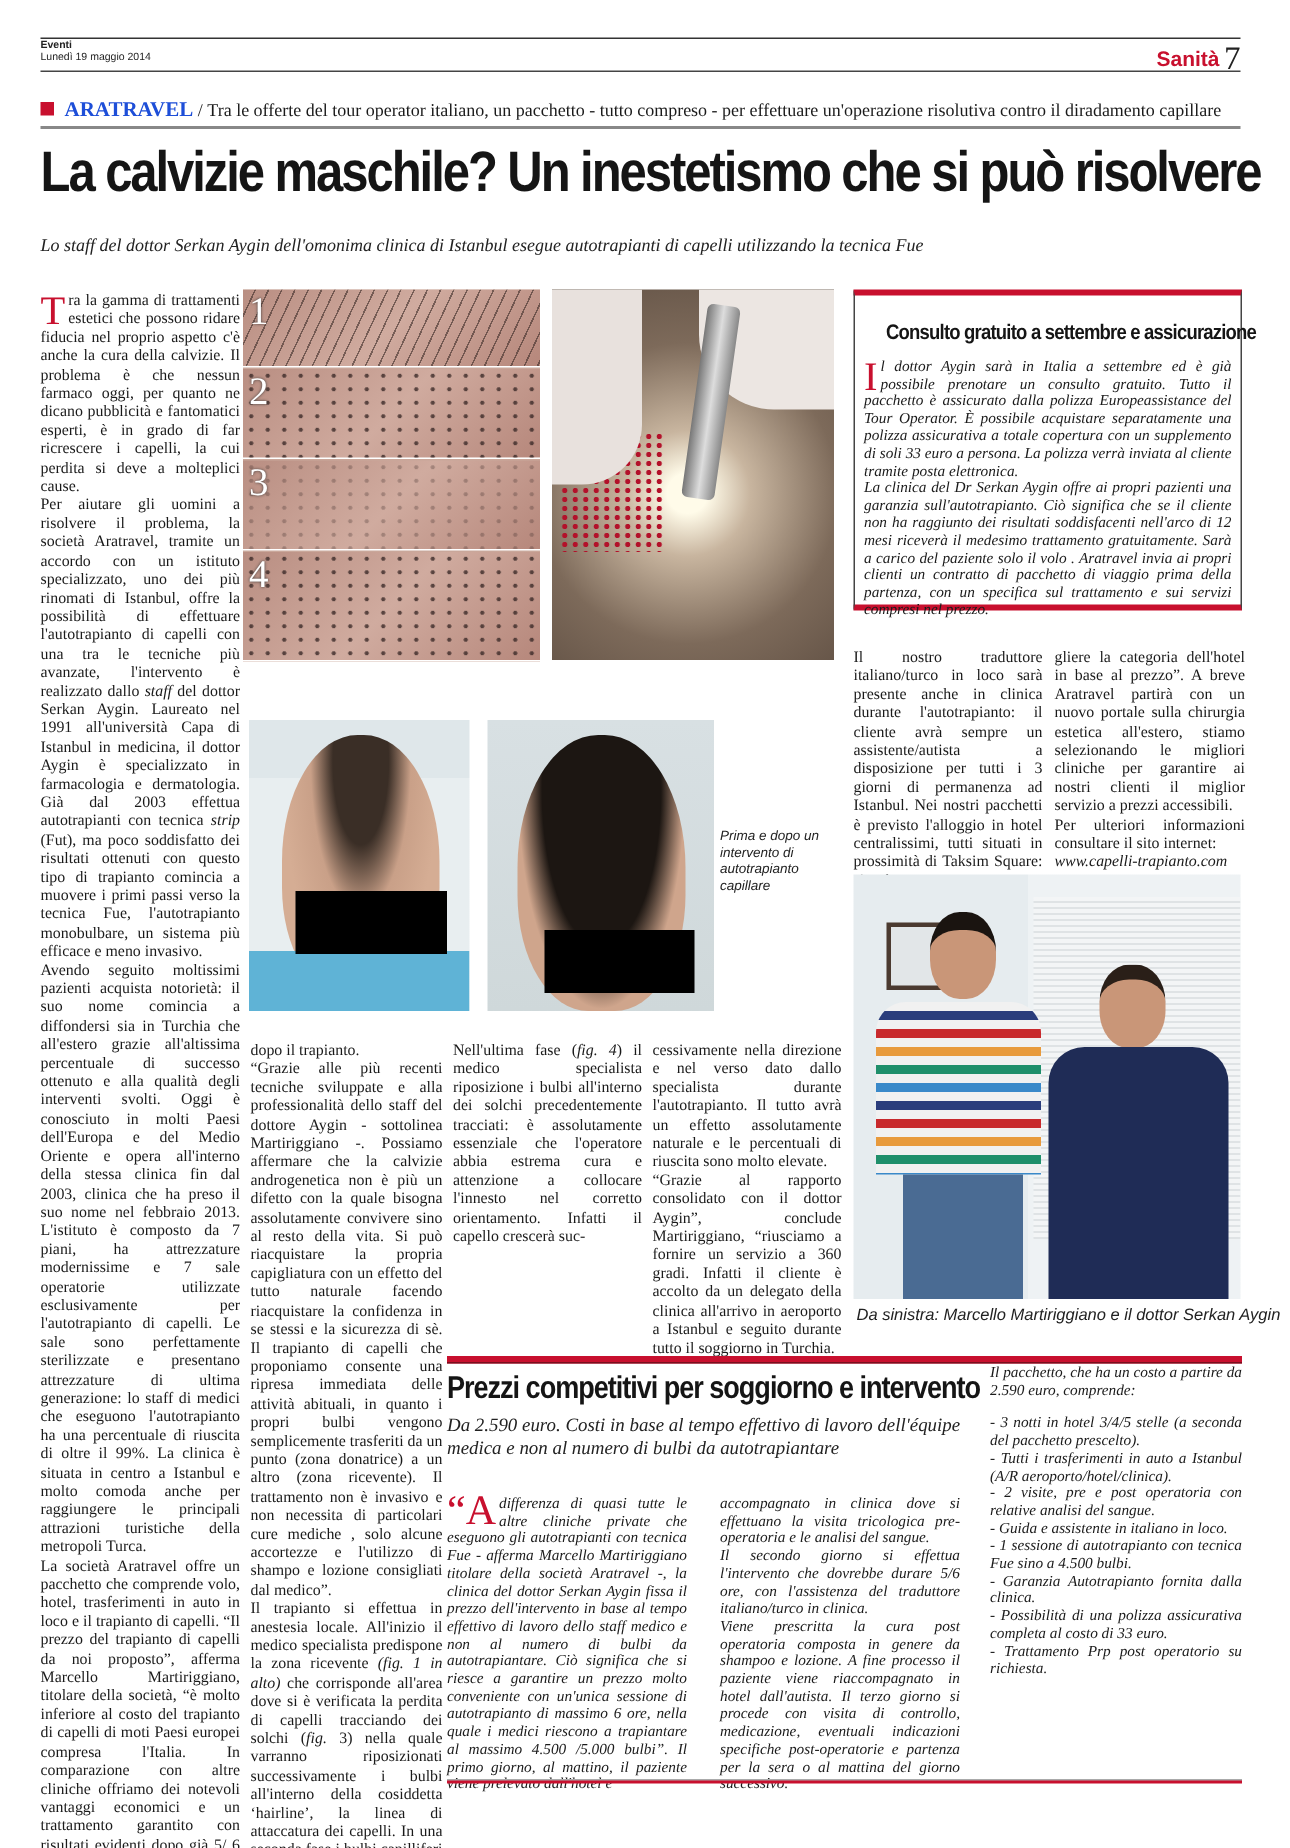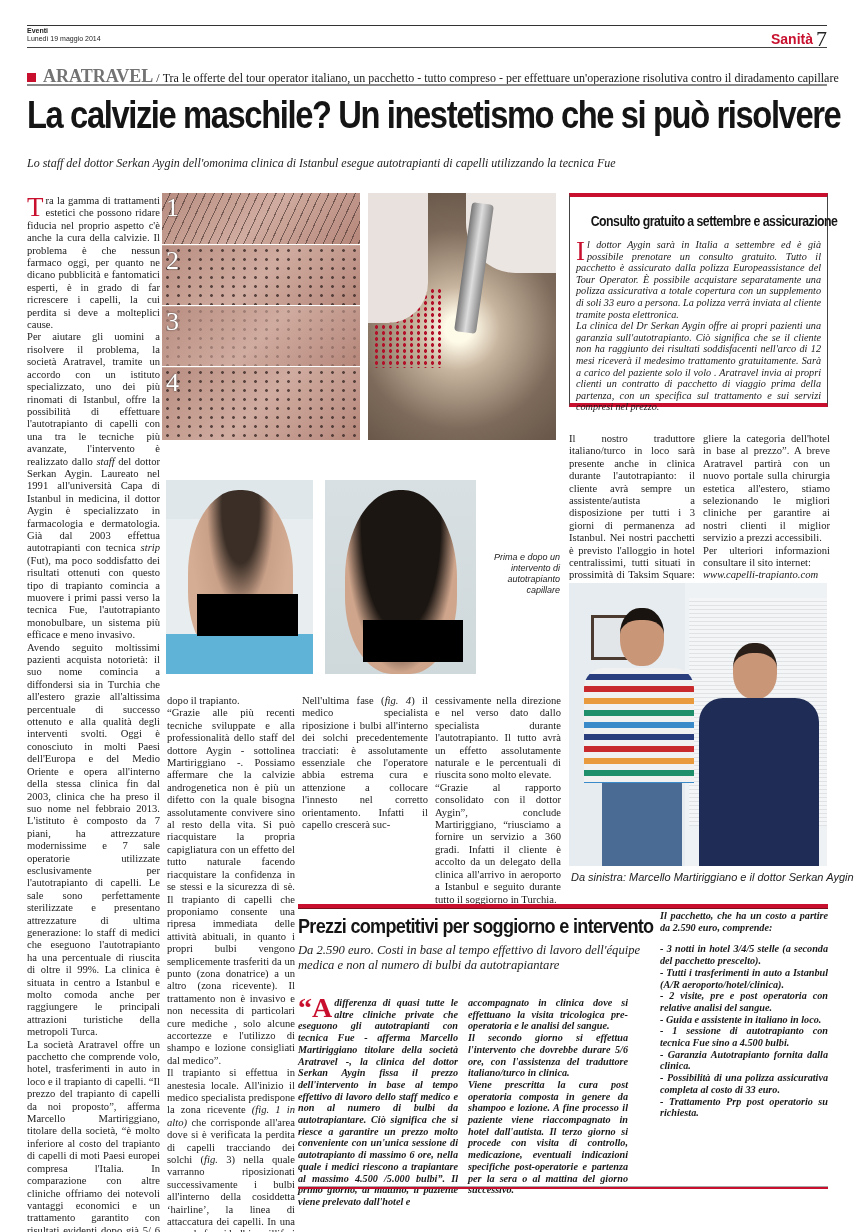--- a/index.html
+++ b/index.html
@@ -11,21 +11,21 @@
   .topline { left: 27px; top: 25px; width: 800px; height: 1px; background: #333; }
   .hdr-left { left: 27px; top: 27px; font-family: "Liberation Sans", sans-serif; font-size: 7px; line-height: 8px; color: #222; }
   .hdr-left .sect { font-weight: bold; }
   .hdr-right { right: 33px; top: 26px; font-family: "Liberation Sans", sans-serif; color: #c8102e; font-weight: bold; font-size: 14px; }
   .hdr-right .pnum { font-family: "Liberation Serif", serif; color: #222; font-weight: normal; font-size: 22px; margin-left: 3px; vertical-align: -2px; }
   .hdr-rule { left: 27px; top: 47px; width: 800px; height: 1px; background: #444; }
 
   
   .kicker { left: 27px; top: 66px; font-size: 12px; white-space: nowrap; }
   .kicker .sq { display: inline-block; width: 9px; height: 9px; background: #c8102e; margin-right: 7px; vertical-align: 0px; }
-  .kicker .brand { color: #737373; font-weight: bold; font-size: 18px; }
+  .kicker .brand { color: #1d4ed8; font-weight: bold; font-size: 14px; }
   .kicker .slash { margin: 0 3px; }
   .kicker-rule { left: 27px; top: 84px; width: 800px; height: 2px; background: #888; }
 
   
   .headline { left: 27px; top: 94px; width: 800px; font-family: "Liberation Sans", sans-serif; font-weight: bold; font-size: 38px; letter-spacing: -1.6px; transform: scaleX(0.86); transform-origin: left top; white-space: nowrap; color: #151515; }
   .subhead { left: 27px; top: 156px; font-style: italic; font-size: 12px; white-space: nowrap; color: #222; }
 
   
   .col { font-size: 10.6px; line-height: 12.4px; text-align: justify; hyphens: auto; color: #1a1a1a; }
   .col p { margin: 0; }
@@ -77,23 +77,23 @@
   
   .box { left: 569px; top: 193px; width: 259px; height: 214px; border: 1px solid #444; border-top: 4px solid #c8102e; border-bottom: 4px solid #c8102e; padding: 0 6px; }
   .box-title { margin-top: 16px; text-align: center; font-family: "Liberation Sans", sans-serif; font-weight: bold; font-size: 14px; letter-spacing: -0.6px; transform: scaleX(0.88); white-space: nowrap; color: #151515; }
   .box-body { margin-top: 10px; font-style: italic; font-size: 10.2px; line-height: 11.6px; text-align: justify; }
   .box-body .dc { float:left; color:#c8102e; font-size: 27px; line-height: 22px; margin: 1px 2px 0 0; font-style: normal; }
 
   
   .rule-red { left: 298px; top: 904px; width: 530px; height: 5px; background: #c8102e; border-bottom: 1px solid #7a0f1e; }
   .b-title { left: 298px; top: 914px; font-family: "Liberation Sans", sans-serif; font-weight: bold; font-size: 21px; letter-spacing: -0.8px; transform: scaleX(0.86); transform-origin: left top; white-space: nowrap; color: #151515; }
   .b-sub { left: 298px; top: 943px; width: 360px; font-style: italic; font-size: 12.6px; line-height: 15px; color: #222; }
-  .bcol { font-style: italic; font-size: 10.2px; line-height: 11.7px; text-align: justify; font-weight: bold; }
+  .bcol { font-style: italic; font-size: 10.2px; line-height: 11.7px; text-align: justify; }
   .bc1 { left: 298px; top: 997px; width: 160px; }
-  .bc2 { left: 468px; top: 997px; width: 160px; }
+  .bc2 { left: 480px; top: 997px; width: 160px; }
   .bc3 { left: 660px; top: 910px; width: 168px; }
   .bc3 .gap { height: 10px; }
   .quote-dc { float: left; color: #c8102e; font-size: 28px; line-height: 22px; margin: 0 2px 0 0; font-style: normal; }
   .rule-bottom { left: 298px; top: 1186px; width: 530px; height: 3px; background: #c8102e; border-top: 1px solid #aaa; }
 </style>
 </head>
 <body>
 
 <div class="abs topline"></div>
 <div class="abs hdr-left">
@@ -148,21 +148,21 @@
 
 <div class="abs img before">
   <div class="head hair-thin" style="left:22px; top:10px; width:105px; height:175px;"></div>
   <div class="shirt" style="background:#5fb3d6;"></div>
   <div class="bar" style="left:31px; top:114px; width:101px; height:42px;"></div>
 </div>
 <div class="abs img after">
   <div class="head hair-thick" style="left:20px; top:10px; width:112px; height:184px;"></div>
   <div class="bar" style="left:38px; top:140px; width:100px; height:42px;"></div>
 </div>
-<div class="abs caption-bf" style="width:80px;text-align:right;">Prima e dopo un intervento di autotrapianto capillare</div>
+<div class="abs caption-bf" style="width:80px;">Prima e dopo un intervento di autotrapianto capillare</div>
 
 <div class="abs box">
   <div class="box-title">Consulto gratuito a settembre e assicurazione</div>
   <div class="box-body">
     <p><span class="dc">I</span><span>l dottor Aygin sarà in Italia a settembre ed è già possibile prenotare un consulto gratuito. Tutto il pacchetto è assicurato dalla polizza Europeassistance del Tour Operator. È possibile acquistare separatamente una polizza assicurativa a totale copertura con un supplemento di soli 33 euro a persona. La polizza verrà inviata al cliente tramite posta elettronica.</span></p>
     <p>La clinica del Dr Serkan Aygin offre ai propri pazienti una garanzia sull'autotrapianto. Ciò significa che se il cliente non ha raggiunto dei risultati soddisfacenti nell'arco di 12 mesi riceverà il medesimo trattamento gratuitamente. Sarà a carico del paziente solo il volo . Aratravel invia ai propri clienti un contratto di pacchetto di viaggio prima della partenza, con un specifica sul trattamento e sui servizi compresi nel prezzo.</p>
   </div>
 </div>
 
 <div class="abs col c2">

